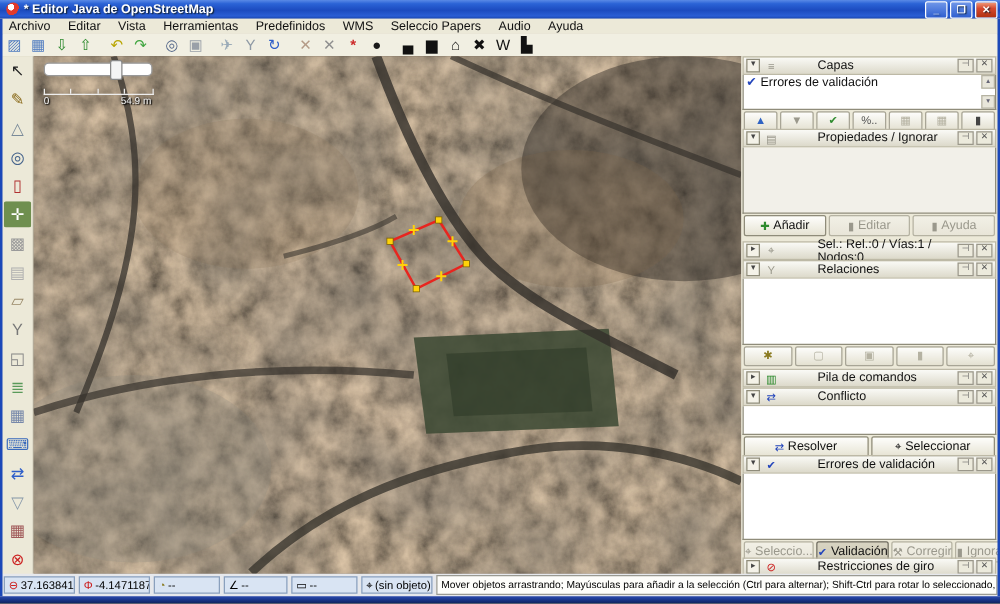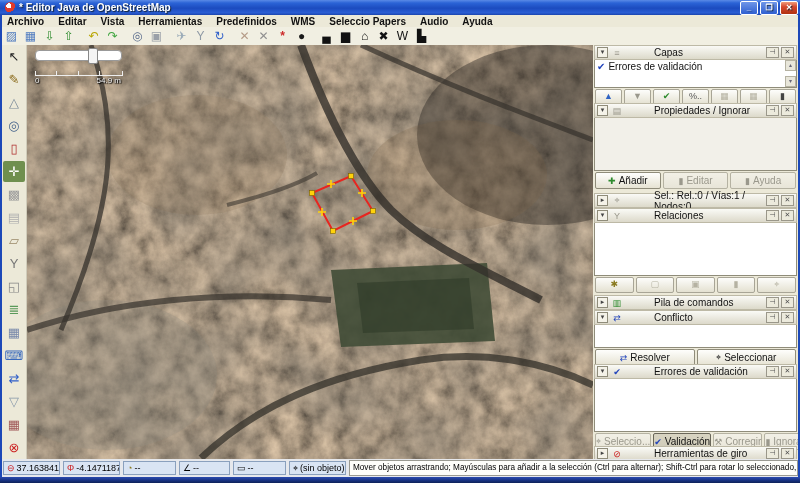--- a/index.html
+++ b/index.html
@@ -12,21 +12,21 @@
     text-shadow:1px 1px 1px #123;padding:0 2px;box-sizing:border-box;}
   #win-icon{width:11px;height:11px;border-radius:50%;margin:0 3px;
     background:radial-gradient(circle at 35% 35%,#fff 0 25%,#e23a2a 26% 60%,#2a52c0 61%);}
   #titlebar .sp{flex:1;}
   .wbtn{width:16px;height:12px;margin-left:2px;border:1px solid #fff;border-radius:2px;
     font-size:8px;line-height:11px;text-align:center;color:#fff;
     background:linear-gradient(#6f96e8,#2f5fd0);}
   .wbtn.close{background:linear-gradient(#ef9a7a,#d6492f 40%,#b03010);}
   #menubar{position:absolute;left:0;top:15px;width:800px;height:12px;background:#ece9d8;
     display:flex;align-items:center;font-size:10px;color:#111;border-bottom:1px solid #d8d4c4;}
-  #menubar span{padding:0 7px;font-weight:bold;}
+  #menubar span{padding:0 7px;}
   #toolbar{position:absolute;left:2px;top:27px;width:796px;height:18px;background:#f1efe2;
     display:flex;align-items:center;border-bottom:1px solid #cfcbb8;}
   .ti{width:17px;height:16px;text-align:center;line-height:16px;font-size:12px;margin:0 1px;}
   .tsep{width:6px;height:14px;}
   
   #side{position:absolute;left:2px;top:45px;width:24px;height:414px;background:#ece9d8;
     display:flex;flex-direction:column;align-items:center;border-right:1px solid #d0ccba;}
   .si{width:20px;height:19px;text-align:center;line-height:19px;font-size:13px;margin:1px 0;
     border:1px solid transparent;border-radius:2px;}
   
@@ -377,21 +377,21 @@
           <span class="bicon">▮</span>
           <span>Ignorar</span>
         </div>
       </div>
     </div>
 
     <div class="panel" style="top:401px;">
       <div class="phead">
         <span class="hbtn">▸</span>
         <span class="picon ic-red">⊘</span>
-        <span class="ptitle">Herramientas de giro</span>
+        <span class="ptitle">Restricciones de giro</span>
         <span class="hcr">⊣</span>
         <span class="hcr">✕</span>
       </div>
     </div>
   </div>
 
   <div id="statusbar">
     <div class="seg" style="width:57px">
       <span class="sic ic-red">⊖</span>
       <span>37.1638411</span>

